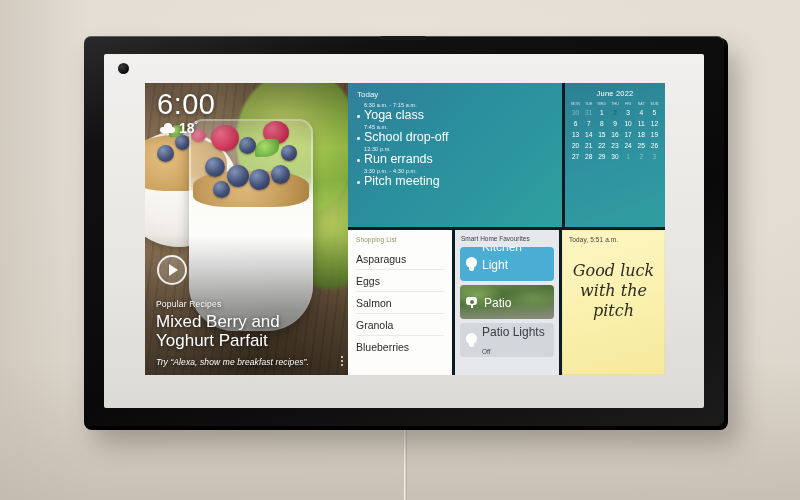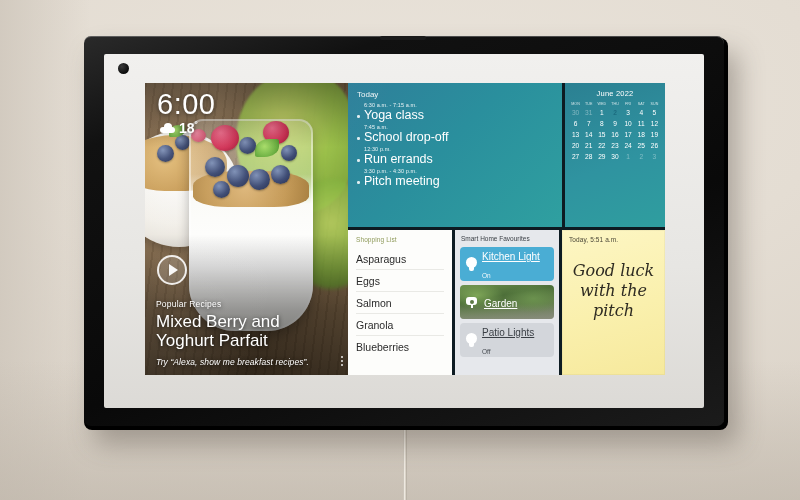--- a/index.html
+++ b/index.html
@@ -215,21 +215,21 @@
       linear-gradient(0deg,rgba(150,150,140,.55) 0%,rgba(0,0,0,0) 45%);
   }
   .bulb{width:11px;height:14px;position:relative;flex:0 0 auto;}
   .bulb-g{position:absolute;left:0;top:0;width:11px;height:11px;border-radius:50%;background:#fff;}
   .bulb-b{position:absolute;left:3px;bottom:0;width:5px;height:4px;border-radius:0 0 2px 2px;background:#fff;}
   .cam-ico{width:13px;height:12px;position:relative;flex:0 0 auto;z-index:1;}
   .cam-ico .c-body{position:absolute;left:0;top:1px;width:11px;height:8px;border-radius:3px;background:#fff;}
   .cam-ico .c-lens{position:absolute;left:3.5px;top:3.5px;width:4px;height:4px;border-radius:50%;background:#5d7a46;}
   .cam-ico .c-stand{position:absolute;left:4.5px;bottom:0;width:2px;height:3px;background:#fff;}
   .tile-txt{z-index:1;}
-  .tile-name{font-size:10px;line-height:9px;font-weight:400;text-decoration:underline;}
+  .tile-name{font-size:12px;line-height:9px;font-weight:400;}
   .tile-state{font-size:6.5px;line-height:8px;opacity:.92;}
 
   .note{
     flex:1;background:linear-gradient(165deg,#fdf6c4 0%,#faf0ad 55%,#f6e99c 100%);
     padding:6px 7px 0 7px;box-sizing:border-box;position:relative;
     box-shadow:inset 0 0 0 1px rgba(0,0,0,.04);
   }
   .note-time{font-size:6.5px;color:#4a4636;letter-spacing:.1px;}
   .note-text{
     font-family:"DejaVu Serif", serif;
@@ -415,21 +415,21 @@
               <span class="tile-state">On</span>
             </span>
           </div>
           <div class="tile tile-cam">
             <span class="cam-ico">
                 <i class="c-body"></i>
                 <i class="c-lens"></i>
                 <i class="c-stand"></i>
               </span>
             <span class="tile-txt">
-              <span class="tile-name">Garden</span>
+              <span class="tile-name">Patio</span>
             </span>
           </div>
           <div class="tile tile-off">
             <span class="bulb">
                 <i class="bulb-g" style="background:#fff"></i>
                 <i class="bulb-b" style="background:#fff"></i>
               </span>
             <span class="tile-txt">
               <span class="tile-name">Patio Lights</span><br>
               <span class="tile-state">Off</span>

